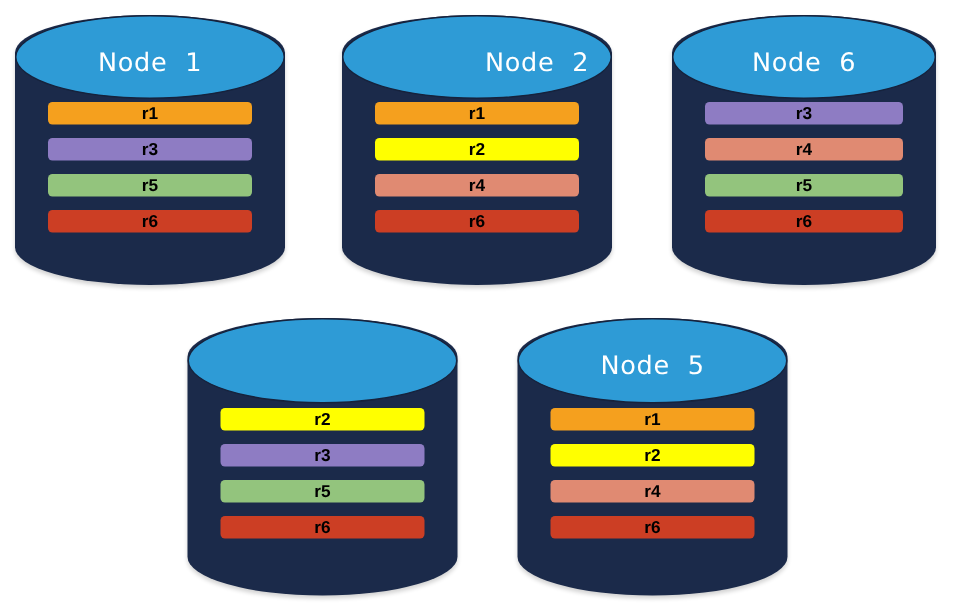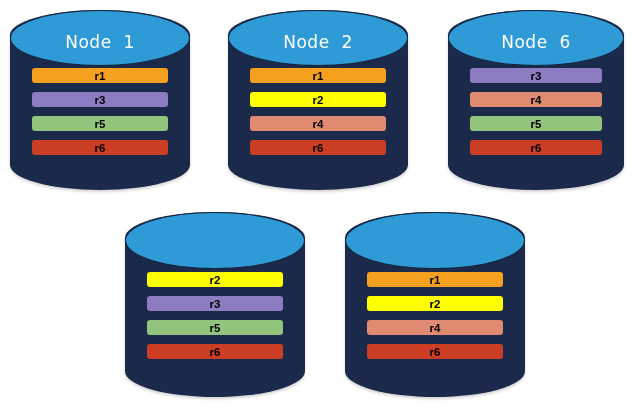--- a/index.html
+++ b/index.html
@@ -96,21 +96,21 @@
       <div class="bars" style="left: 22px; top: 58px; width: 136px;">
         <div class="bar" style="background: rgb(245, 160, 30);">r1</div>
         <div class="bar" style="background: rgb(142, 124, 195);">r3</div>
         <div class="bar" style="background: rgb(147, 196, 125);">r5</div>
         <div class="bar" style="background: rgb(204, 62, 36);">r6</div>
       </div>
     </div>
     <div class="node" style="left: 228px; top: 10px; width: 180px; height: 180px;">
       <div class="cyl-body" style="background: rgb(27, 42, 74);"></div>
       <div class="cyl-top" style="background: rgb(46, 155, 214);"></div>
-      <div class="cyl-label" style="color: rgb(255, 255, 255);">Node  2</div>
+      <div class="cyl-label" style="color: rgb(255, 255, 255); padding-left: 40px;">Node  2</div>
       <div class="bars" style="left: 22px; top: 58px; width: 136px;">
         <div class="bar" style="background: rgb(245, 160, 30);">r1</div>
         <div class="bar" style="background: rgb(255, 255, 0);">r2</div>
         <div class="bar" style="background: rgb(224, 138, 114);">r4</div>
         <div class="bar" style="background: rgb(204, 62, 36);">r6</div>
       </div>
     </div>
     <div class="node" style="left: 448px; top: 10px; width: 176px; height: 180px;">
       <div class="cyl-body" style="background: rgb(27, 42, 74);"></div>
       <div class="cyl-top" style="background: rgb(46, 155, 214);"></div>
@@ -128,20 +128,21 @@
       <div class="bars" style="left: 22px; top: 60px; width: 136px;">
         <div class="bar" style="background: rgb(255, 255, 0);">r2</div>
         <div class="bar" style="background: rgb(142, 124, 195);">r3</div>
         <div class="bar" style="background: rgb(147, 196, 125);">r5</div>
         <div class="bar" style="background: rgb(204, 62, 36);">r6</div>
       </div>
     </div>
     <div class="node" style="left: 345px; top: 212px; width: 180px; height: 185px;">
       <div class="cyl-body" style="background: rgb(27, 42, 74);"></div>
       <div class="cyl-top" style="background: rgb(46, 155, 214);"></div>
+      <div class="cyl-label" style="color: rgb(255, 255, 255);">Node  5</div>
       <div class="bars" style="left: 22px; top: 60px; width: 136px;">
         <div class="bar" style="background: rgb(245, 160, 30);">r1</div>
         <div class="bar" style="background: rgb(255, 255, 0);">r2</div>
         <div class="bar" style="background: rgb(224, 138, 114);">r4</div>
         <div class="bar" style="background: rgb(204, 62, 36);">r6</div>
       </div>
     </div>
   </div>
 
 </body></html>

